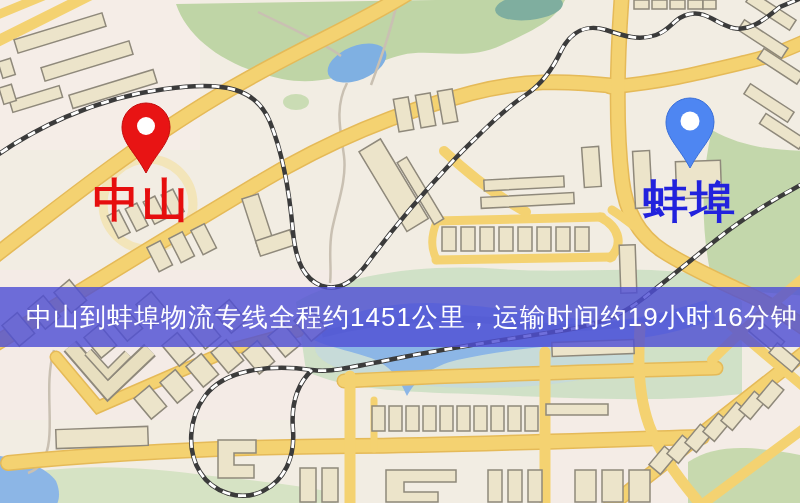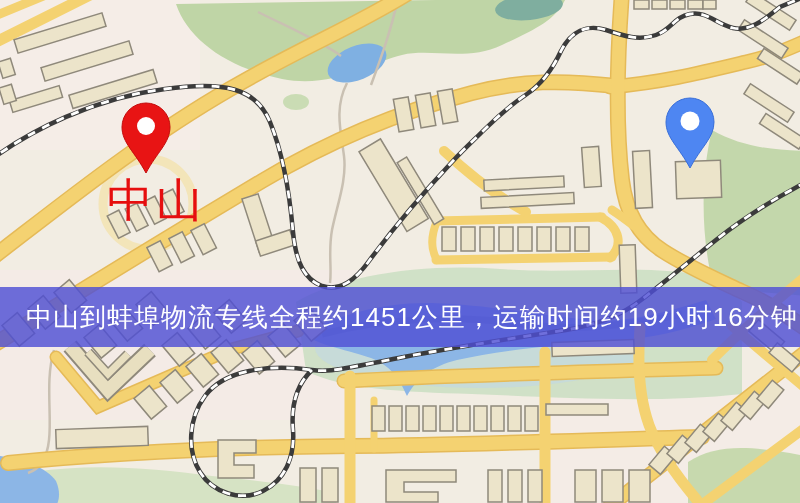--- a/index.html
+++ b/index.html
@@ -1,20 +1,20 @@
 <!DOCTYPE html>
 <html><head>
 <meta charset="utf-8">
 <style>
   html,body{margin:0;padding:0;background:#ddd;}
   .stage{position:relative;width:800px;height:503px;overflow:hidden;
          font-family:"Liberation Sans","DejaVu Sans",sans-serif;background:#f2ede3;}
   .stage svg{position:absolute;left:0;top:0;}
-  .city-label{position:absolute;font-weight:400;line-height:1;white-space:nowrap;
-              text-shadow:0 0 1px rgba(255,255,255,.3);margin-left:14px;}
+  .city-label{position:absolute;font-weight:700;line-height:1;white-space:nowrap;
+              text-shadow:0 0 1px rgba(255,255,255,.3);}
   .origin-label{left:93px;top:177px;font-size:46px;letter-spacing:3px;color:#e60e0e;}
   .dest-label{left:643px;top:179px;font-size:45px;letter-spacing:2px;color:#2222dd;}
   .banner{position:absolute;left:0;top:287px;width:800px;height:60px;
           background:rgba(79,79,212,0.82);display:flex;align-items:center;
           padding:0 26px;box-sizing:border-box;}
   .banner span{color:#ffffff;font-size:26px;letter-spacing:1px;white-space:nowrap;}
 </style>
 </head>
 <body>
 
@@ -218,18 +218,19 @@
     <path d="M146,173 C135,152 122,143 122,127 a24,24 0 1 1 48,0 C170,143 157,152 146,173 Z" stroke="#c40c0c" stroke-width="1" fill="#e81414"></path>
     <circle cx="146" cy="126" r="9" fill="#ffffff"></circle>
   </g>
   <g>
     <path d="M690,168 C679,147 666,138 666,122 a24,24 0 1 1 48,0 C714,138 701,147 690,168 Z" stroke="#3a6fd8" stroke-width="1" fill="#4e86f2"></path>
     <circle cx="690" cy="121" r="9.5" fill="#ffffff"></circle>
   </g>
 </svg>
 
   <div class="city-label origin-label">中山</div>
+  <div class="city-label dest-label">蚌埠</div>
 
   <div class="banner">
     <span>中山到蚌埠物流专线全程约1451公里，运输时间约19小时16分钟.</span>
   </div>
 
 </div>
 
 </body></html>

